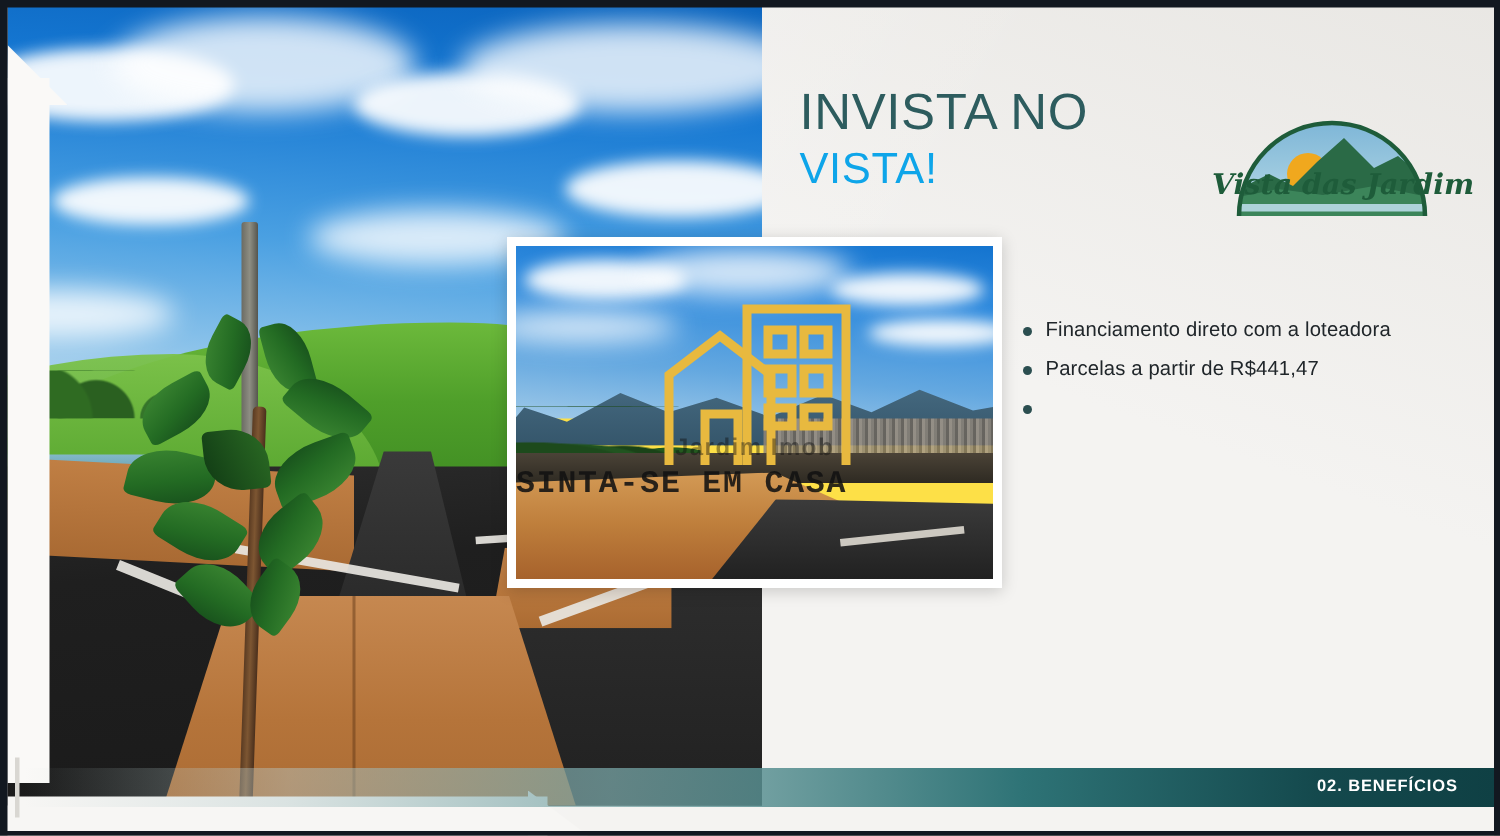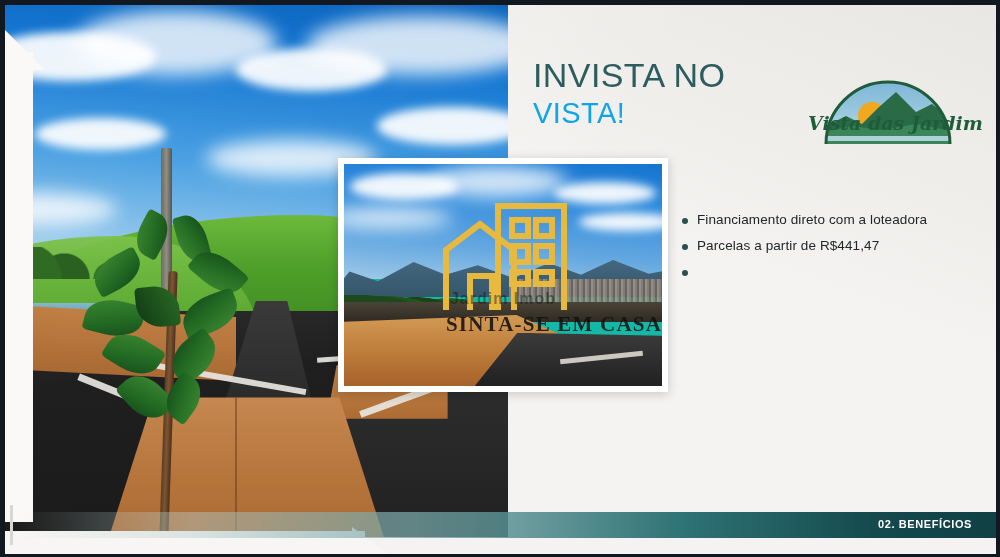--- a/index.html
+++ b/index.html
@@ -207,21 +207,21 @@
     width: 330px;
     height: 234px;
     background: #ffffff;
     box-shadow: 0 2px 10px rgba(0,0,0,.18);
   }
   .inset-photo {
     position: absolute;
     left: 6px; top: 6px;
     width: 318px; height: 222px;
     overflow: hidden;
-    background: #14b8a6;
+    background: #fde047;
   }
   .ip-sky {
     position: absolute; left: 0; top: 0; width: 100%; height: 52%;
     background: linear-gradient(185deg, #1474cf 0%, #2f8add 30%, #64a8e0 70%, #9fc9e8 100%);
   }
   .ip-mtn {
     position: absolute; left: -5%; top: 36%; width: 112%; height: 24%;
     background: linear-gradient(180deg, #4a6f86 0%, #35566b 100%);
     clip-path: polygon(0 100%, 6% 52%, 14% 70%, 24% 34%, 33% 58%, 42% 40%, 52% 64%,
                        62% 36%, 71% 58%, 80% 30%, 90% 56%, 100% 44%, 100% 100%);
@@ -265,22 +265,22 @@
     position: absolute;
     left: 96px;
     top: 34px;
     width: 130px;
     height: 116px;
   }
   .ip-tagline {
     position: absolute;
     left: 0; right: 0;
     top: 148px;
-    text-align: right;
-    font-family: Liberation Serif, serif;
+    text-align: left;
+    font-family: Liberation Mono, monospace;
     font-weight: 700;
     font-size: 21px;
     letter-spacing: 1.2px;
     color: #121212;
     opacity: .88;
     white-space: nowrap;
   }
   .ip-brandline {
     position: absolute;
     left: 0; right: 0;

